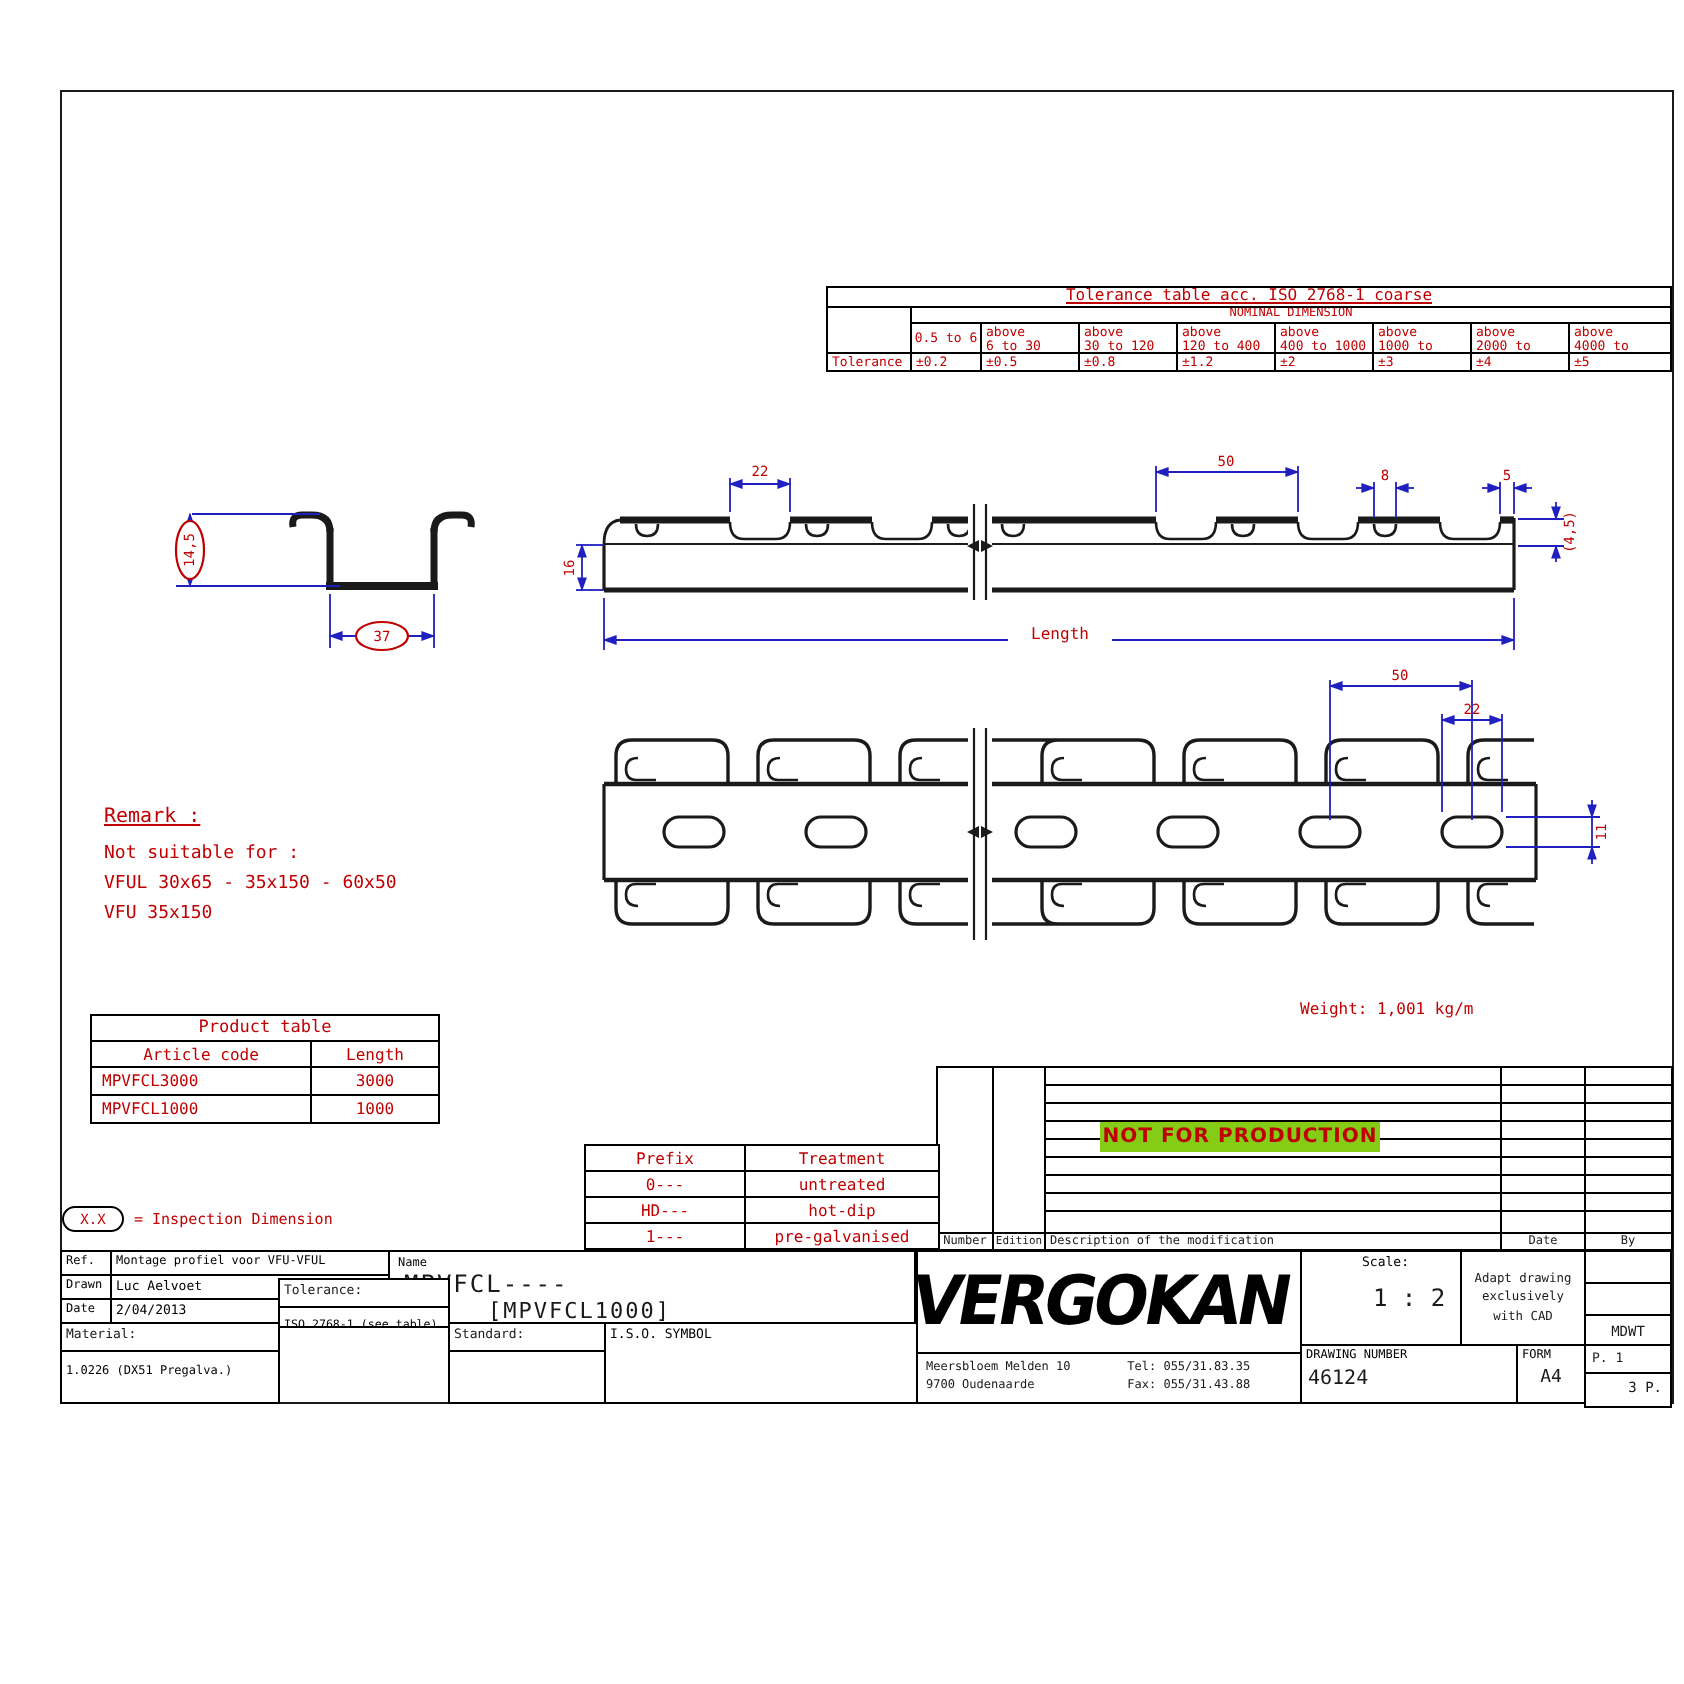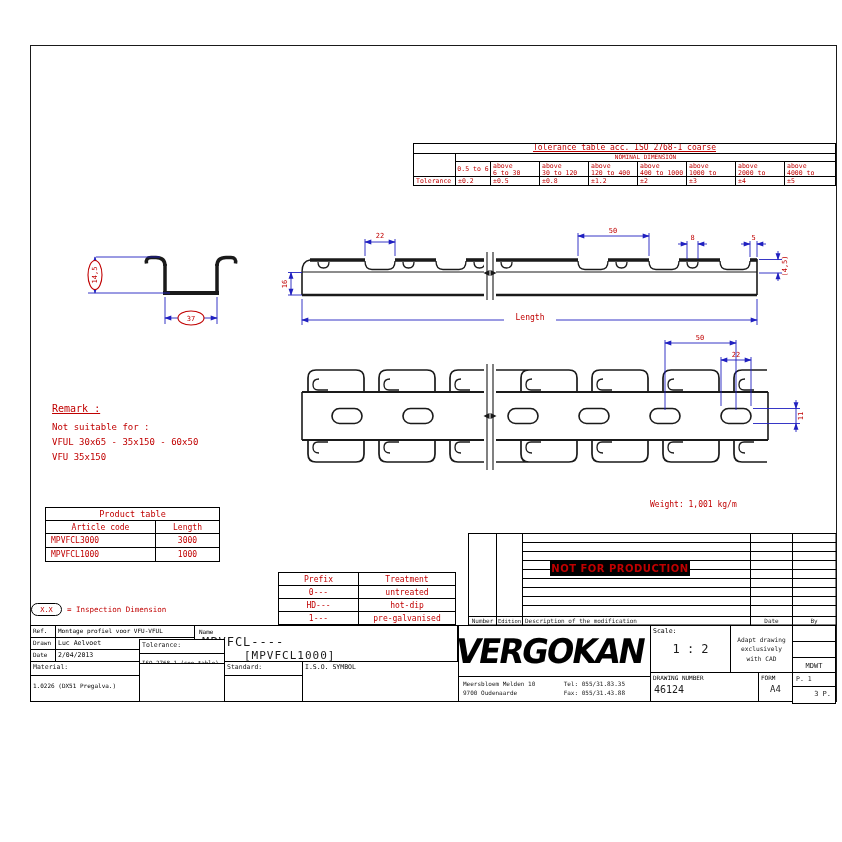--- a/index.html
+++ b/index.html
@@ -12,21 +12,21 @@
   .tt{font-size:6.5px;color:#c00000;line-height:1.05;border-radius:17px;}
   .tt .cell{background:transparent;}
   
   .pt{font-size:8px;color:#c00000;}
   
   .tb-lbl{font-size:6px;color:#000;padding:1px 2px;}
   .tb-val{font-size:6.5px;color:#000;padding:1px 2px;white-space:nowrap;}
   .sub-lbl{border-bottom:1px solid #000;height:14px;font-size:6.5px;padding:1px 2px;box-sizing:border-box;}
   .logo{font-family:"DejaVu Sans",sans-serif;font-weight:bold;font-size:34px;letter-spacing:-2px;transform:skewX(-10deg) scaleX(.95);transform-origin:left center;color:#000;}
   .addr{font-size:6px;line-height:1.5;}
-  .stamp{font-family:"DejaVu Sans",sans-serif;font-weight:bold;font-size:10px;letter-spacing:.5px;color:#c00000;background:#000000;}
+  .stamp{font-family:"DejaVu Sans",sans-serif;font-weight:bold;font-size:10px;letter-spacing:.5px;color:#c00000;background:#84cc16;}
   .mono-red{color:#c00000;font-size:9px;line-height:15px;white-space:pre;}
 </style>
 </head>
 <body>
 
 <svg class="abs" style="left:0;top:0" width="842" height="842" viewBox="0 0 842 842" font-family="DejaVu Sans Mono, monospace">
   <defs>
     <marker id="mf" viewBox="0 0 10 10" refX="9" refY="5" markerWidth="9" markerHeight="7" orient="auto" markerUnits="userSpaceOnUse">
         <path d="M0,1.5 L10,5 L0,8.5 Z" fill="#2020c0"></path>
       </marker>
@@ -292,21 +292,21 @@
 <div class="abs pt" style="left:45px;top:507px;width:175px;height:55px;">
   <div class="cell ctr" style="left:0;top:0;width:175px;height:14px;color:#c00000;font-size:8.5px;">Product table</div>
   <div class="cell ctr" style="left:0;top:13px;width:111px;height:14px;color:#c00000;">Article code</div>
   <div class="cell ctr" style="left:110px;top:13px;width:65px;height:14px;color:#c00000;">Length</div>
   <div class="cell" style="left:0;top:26px;width:111px;height:15px;color:#c00000;padding:2px 5px;">MPVFCL3000</div>
   <div class="cell ctr" style="left:110px;top:26px;width:65px;height:15px;color:#c00000;">3000</div>
   <div class="cell" style="left:0;top:40px;width:111px;height:15px;color:#c00000;padding:2px 5px;">MPVFCL1000</div>
   <div class="cell ctr" style="left:110px;top:40px;width:65px;height:15px;color:#c00000;">1000</div>
 </div>
 
-<div class="abs pt" style="left:278px;top:572px;width:178px;height:53px;">
+<div class="abs pt" style="left:292px;top:572px;width:178px;height:53px;">
   <div class="cell ctr" style="left:0;top:0;width:81px;height:14px;color:#c00000;">Prefix</div>
   <div class="cell ctr" style="left:80px;top:0;width:98px;height:14px;color:#c00000;">Treatment</div>
   <div class="cell ctr" style="left:0;top:13px;width:81px;height:14px;color:#c00000;">0---</div>
   <div class="cell ctr" style="left:80px;top:13px;width:98px;height:14px;color:#c00000;">untreated</div>
   <div class="cell ctr" style="left:0;top:26px;width:81px;height:14px;color:#c00000;">HD---</div>
   <div class="cell ctr" style="left:80px;top:26px;width:98px;height:14px;color:#c00000;">hot-dip</div>
   <div class="cell ctr" style="left:0;top:39px;width:81px;height:14px;color:#c00000;">1---</div>
   <div class="cell ctr" style="left:80px;top:39px;width:98px;height:14px;color:#c00000;">pre-galvanised</div>
 </div>
 
@@ -359,21 +359,21 @@
       <span class="logo">VERGOKAN</span>
     </div>
     <div class="addr" style="border-top:1px solid #000;display:grid;grid-template-columns:55% 45%;padding:2px 4px;">
       <span>Meersbloem Melden 10</span>
       <span>Tel: 055/31.83.35</span>
       <span>9700 Oudenaarde</span>
       <span>Fax: 055/31.43.88</span>
     </div>
   </div>
 
-  <div class="cell" style="left:650px;top:625px;width:81px;height:48px;">
+  <div class="cell" style="left:650px;top:625px;width:81px;height:48px;padding-left:28px;">
     <div class="tb-lbl" style="font-size:6.5px;">Scale:</div>
     <div class="ctr" style="font-size:12px;height:26px;">1 : 2</div>
   </div>
 
   <div class="cell ctr" style="left:730px;top:625px;width:63px;height:48px;flex-direction:column;font-size:6.2px;line-height:1.5;">
     <span>Adapt drawing</span>
     <span>exclusively</span>
     <span>with CAD</span>
   </div>
 

